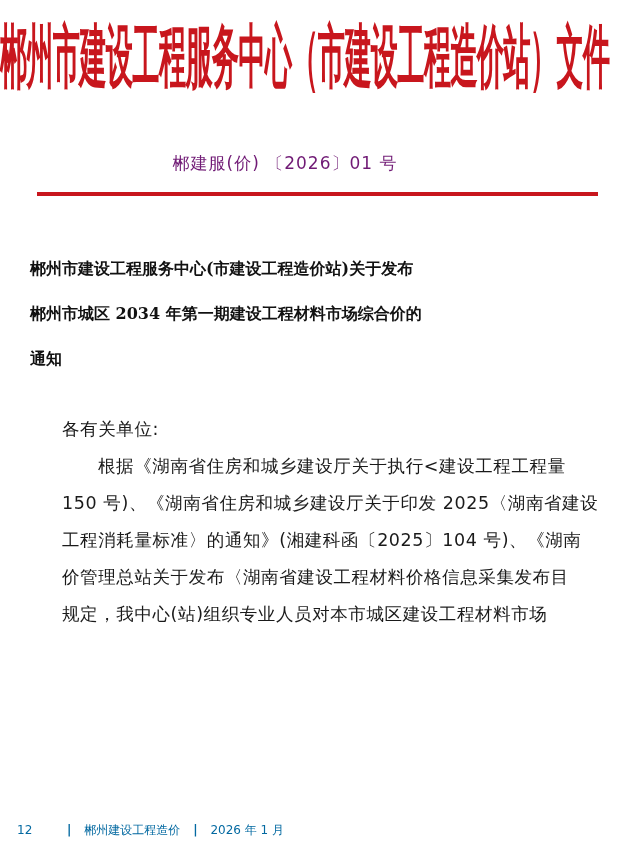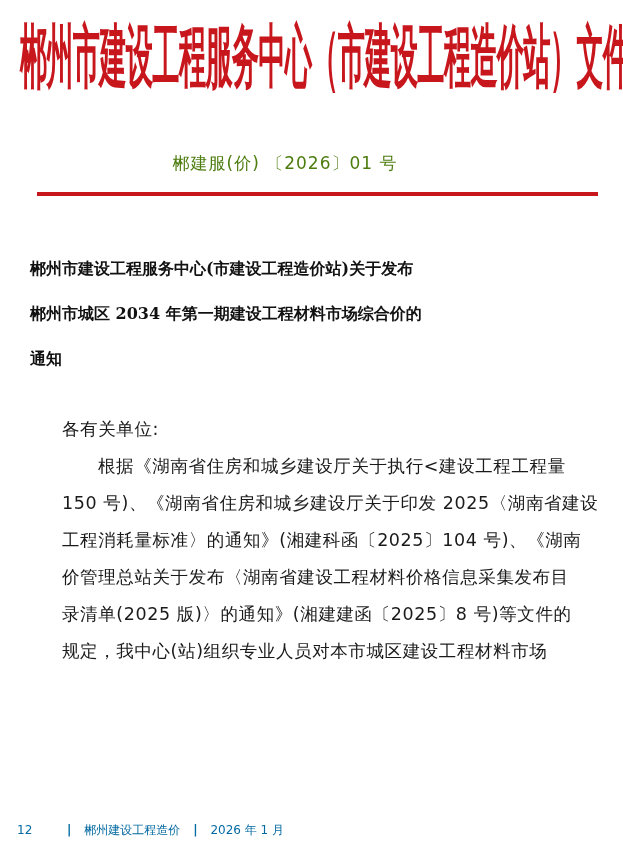--- a/index.html
+++ b/index.html
@@ -1,19 +1,19 @@
 <!DOCTYPE html>
 <html><head>
 <meta charset="utf-8">
 <style>
   html, body { margin: 0; padding: 0; background: #ffffff; }
   body { width: 623px; height: 854px; position: relative; overflow: hidden; font-family: "DejaVu Serif", "Liberation Serif", serif; color: #1a1a1a; }
-  .masthead { position: absolute; left: 0; top: 14px; width: 544px; height: 90px; text-align: center; padding-left: 20px; }
+  .masthead { position: absolute; left: 0; top: 14px; width: 544px; height: 90px; text-align: center; }
   .masthead-text { display: inline-block; color: #c8161d; font-family: "DejaVu Sans", "Liberation Sans", sans-serif; font-weight: bold; font-size: 27px; letter-spacing: -0.5px; white-space: nowrap; transform: scale(1.0, 2.55); transform-origin: center top; line-height: 34px; }
-  .doc-number { position: absolute; left: 0; top: 152px; width: 570px; text-align: center; font-size: 17px; letter-spacing: 1px; color: #4d7c0f; font-family: "DejaVu Sans", "Liberation Sans", sans-serif; }
+  .doc-number { position: absolute; left: 0; top: 152px; width: 570px; text-align: center; font-size: 17px; letter-spacing: 1px; color: #701a75; font-family: "DejaVu Sans", "Liberation Sans", sans-serif; }
   .red-rule { position: absolute; left: 37px; top: 192px; width: 561px; height: 4px; background: #c8161d; }
   .title { position: absolute; left: 30px; top: 246px; width: 563px; font-weight: bold; font-size: 16px; line-height: 45px; color: #111; font-family: "DejaVu Serif", "Liberation Serif", serif; }
   .title div { white-space: nowrap; }
   .body-text { position: absolute; left: 62px; top: 411px; width: 520px; font-size: 17.5px; line-height: 37px; color: #1a1a1a; font-family: "DejaVu Sans", "Liberation Sans", sans-serif; }
   .body-text .line { white-space: nowrap; letter-spacing: 0.6px; }
   .body-text .indent { padding-left: 36px; }
   .footer { position: absolute; left: 17px; top: 822px; font-size: 12px; color: #0369a1; font-family: "DejaVu Sans", "Liberation Sans", sans-serif; white-space: nowrap; }
   .footer span { display: inline-block; }
   .footer .page-num { margin-right: 22px; }
   .footer .sep { margin: 0 9px; font-weight: bold; }
@@ -34,21 +34,20 @@
   <div>郴州市城区 2034 年第一期建设工程材料市场综合价的</div>
   <div>通知</div>
 </div>
 
 <div class="body-text">
   <div class="line">各有关单位:</div>
   <div class="line indent">根据《湖南省住房和城乡建设厅关于执行&lt;建设工程工程量</div>
   <div class="line">150 号)、《湖南省住房和城乡建设厅关于印发 2025〈湖南省建设</div>
   <div class="line">工程消耗量标准〉的通知》(湘建科函〔2025〕104 号)、《湖南</div>
   <div class="line">价管理总站关于发布〈湖南省建设工程材料价格信息采集发布目</div>
-  <div class="line">录清单(2025 版)〉的通知》(湘建建函〔2025〕8 号)等文件的</div>
   <div class="line">规定，我中心(站)组织专业人员对本市城区建设工程材料市场</div>
 </div>
 
 <div class="footer">
   <span class="page-num">12</span>
   <span class="sep">|</span>
   <span>郴州建设工程造价</span>
   <span class="sep">|</span>
   <span>2026 年 1 月</span>
 </div>

